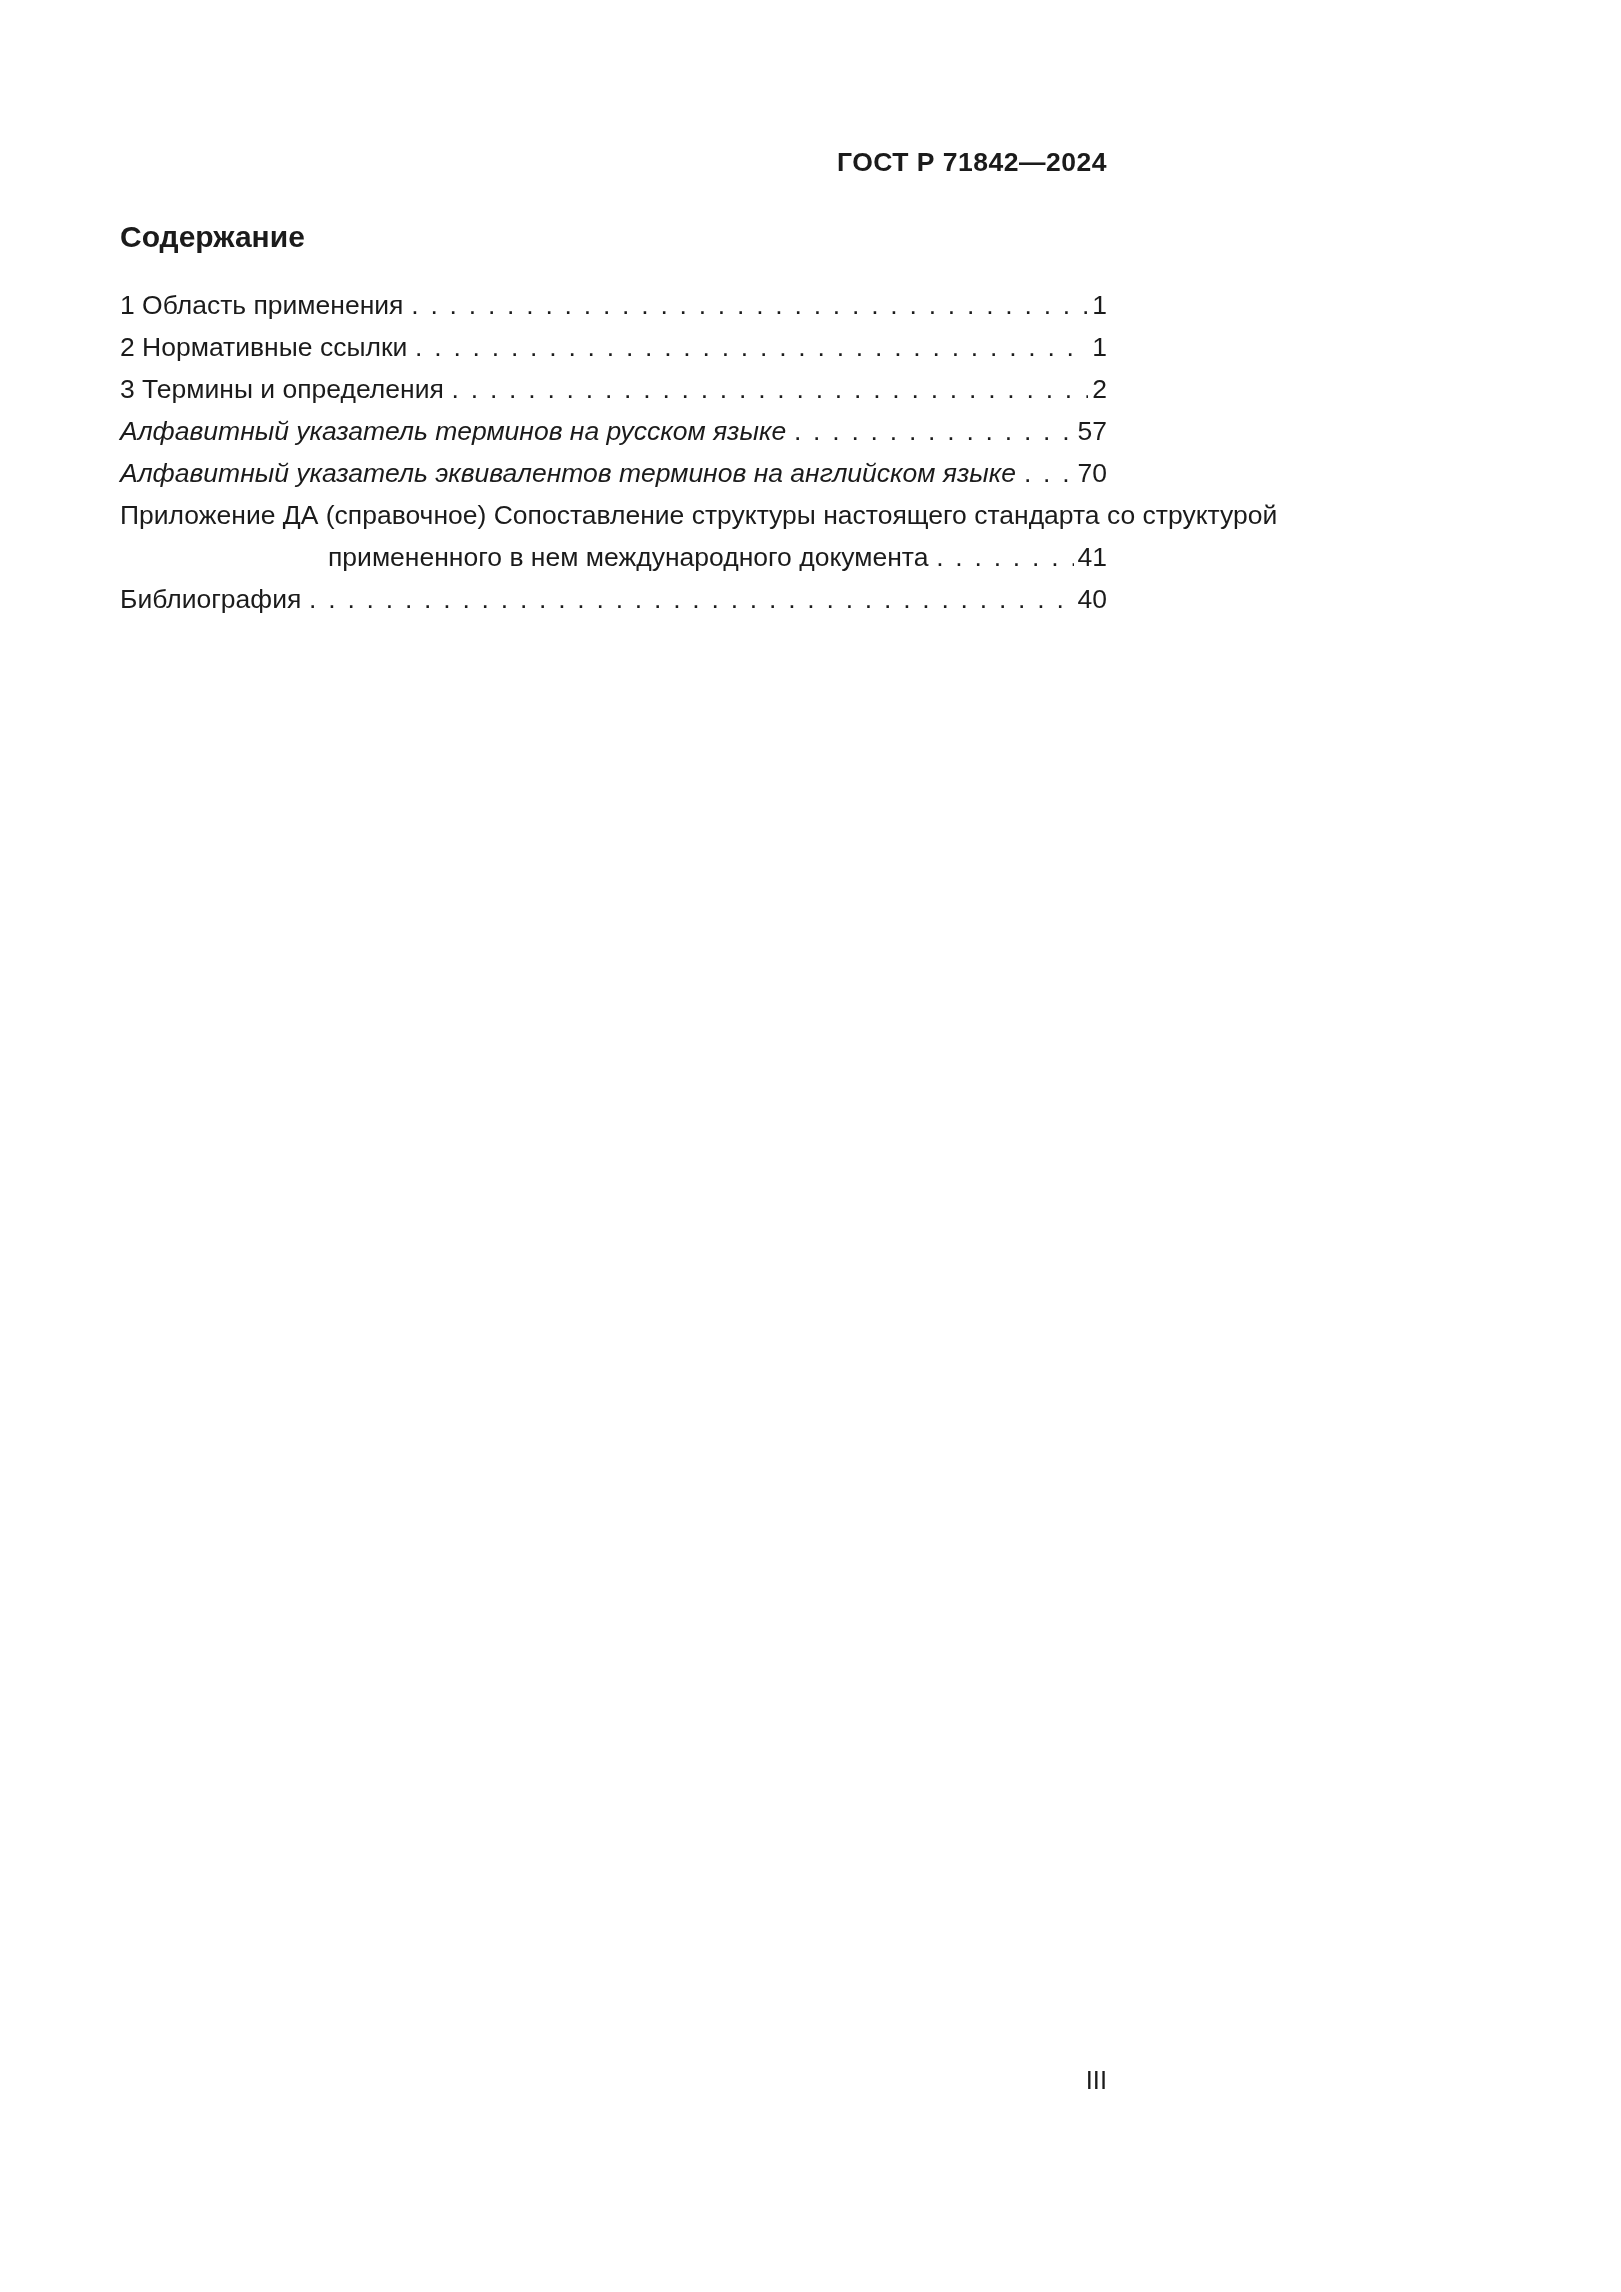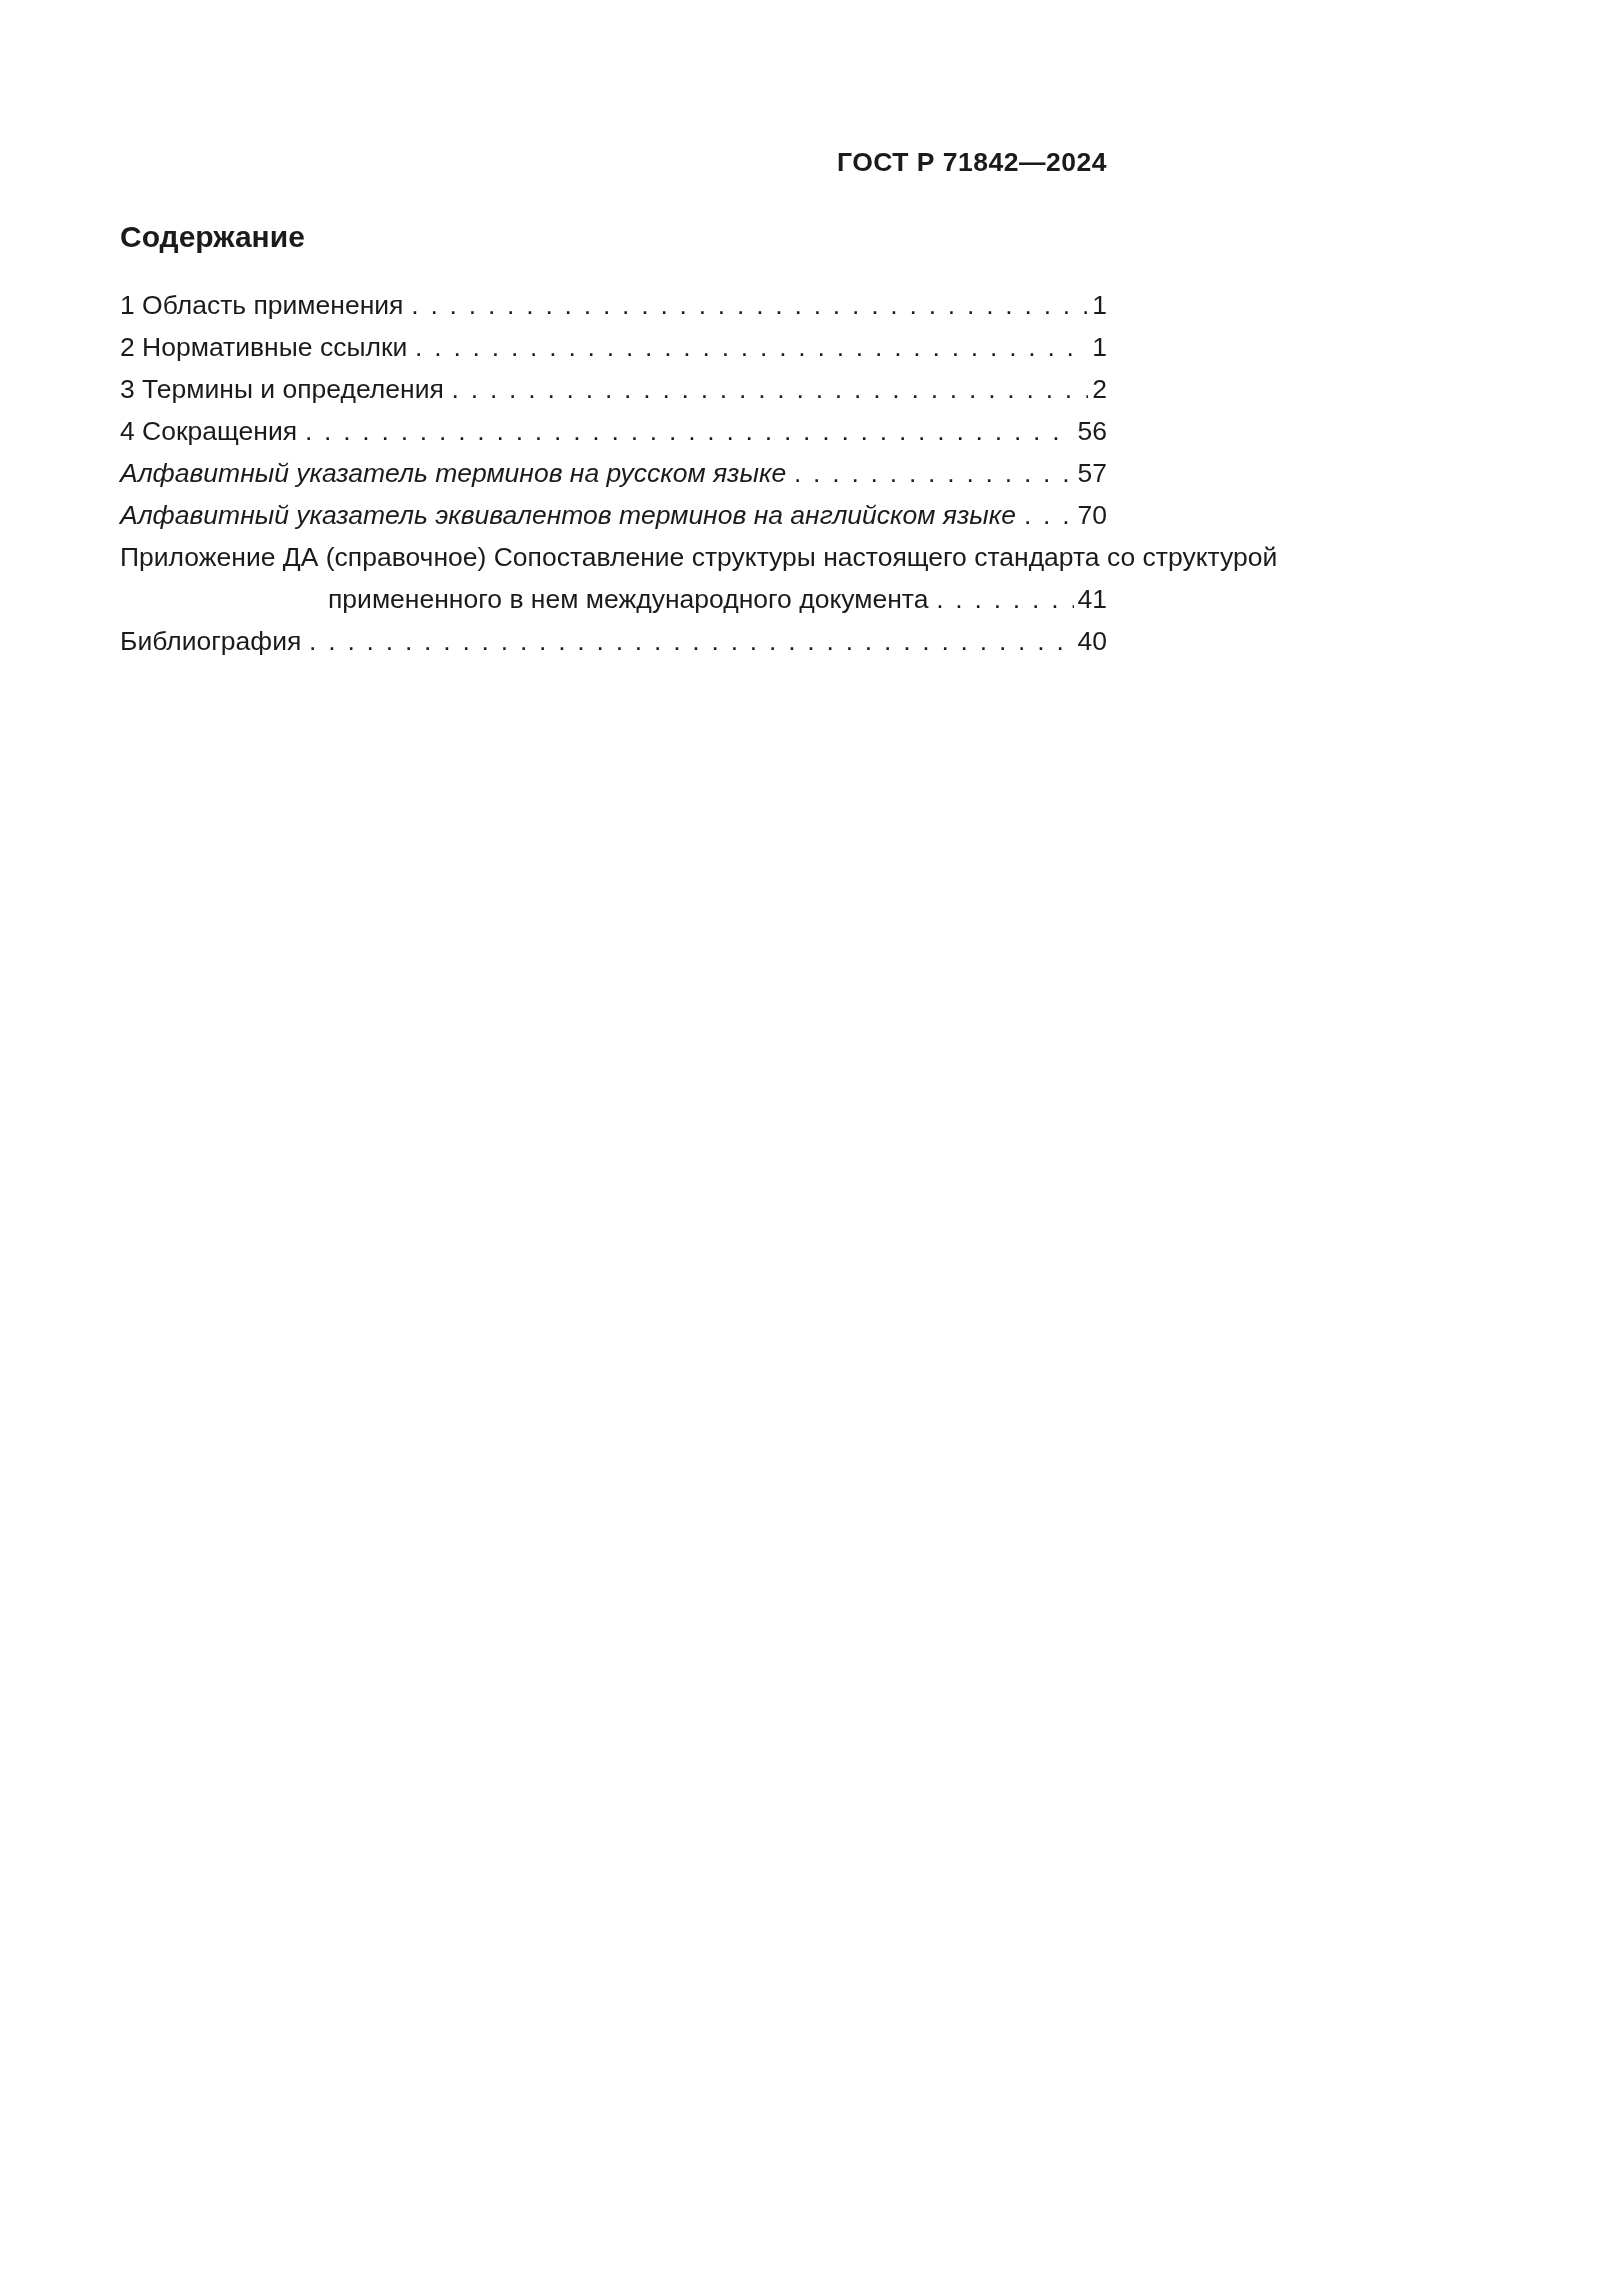--- a/index.html
+++ b/index.html
@@ -114,25 +114,20 @@
       <span class="leader"></span>
       <span class="toc-page">1</span>
     </div>
 
     <div class="toc-row">
       <span class="toc-label">3 Термины и определения</span>
       <span class="leader"></span>
       <span class="toc-page">2</span>
     </div>
 
-    <div class="toc-row">
-      <span class="toc-label">4 Сокращения</span>
-      <span class="leader"></span>
-      <span class="toc-page">56</span>
-    </div>
 
     <div class="toc-row italic">
       <span class="toc-label">Алфавитный указатель терминов на русском языке</span>
       <span class="leader"></span>
       <span class="toc-page">57</span>
     </div>
 
     <div class="toc-row italic">
       <span class="toc-label">Алфавитный указатель эквивалентов терминов на английском языке</span>
       <span class="leader"></span>
@@ -149,15 +144,16 @@
     </div>
 
     <div class="toc-row">
       <span class="toc-label">Библиография</span>
       <span class="leader"></span>
       <span class="toc-page">40</span>
     </div>
 
   </div>
 
+  <div class="page-footer">III</div>
 
 </div>
 
 
 </body></html>

